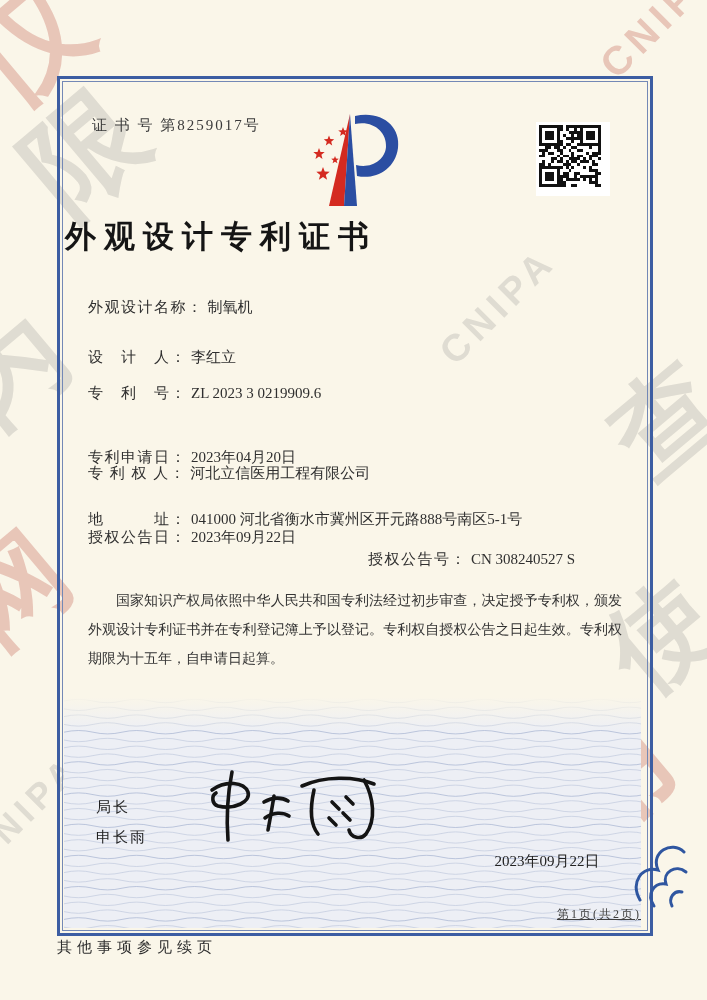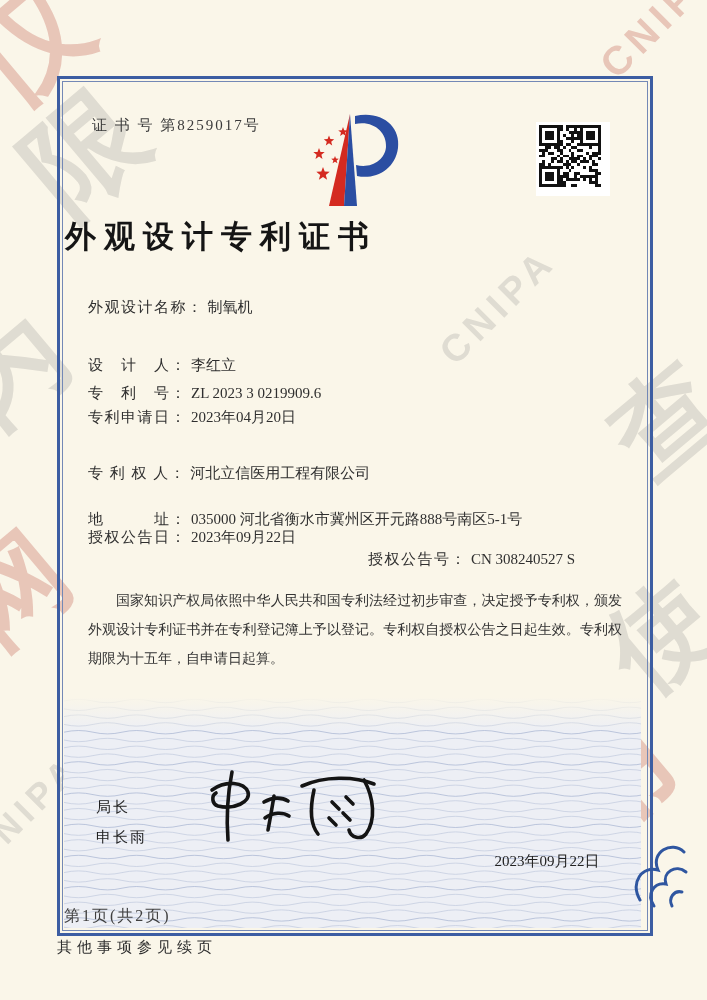--- a/index.html
+++ b/index.html
@@ -28,22 +28,22 @@
   
   .band{left:64px;top:697px;width:577px;height:231px;background:#edeff5;overflow:hidden;z-index:2;}
   .band-fade{position:absolute;left:0;top:0;width:100%;height:34px;
              background:linear-gradient(#faf6e9,rgba(250,246,233,0));}
   .signer{left:96px;top:798px;font-size:15px;color:#1d1d1d;z-index:4;
           font-family:Liberation Serif, serif;letter-spacing:2px;}
   .signer-name{top:828px;}
   .sig{left:198px;top:766px;width:190px;height:84px;z-index:4;}
   .issue-date{left:462px;top:852px;width:170px;text-align:center;font-size:15px;color:#222;z-index:4;}
   .ornament{left:632px;top:836px;width:66px;height:74px;z-index:4;}
-  .page-ind{left:64px;top:906px;width:577px;text-align:left;font-size:16px;color:#3f3f3f;
-            letter-spacing:2px;z-index:4;}
+  .page-ind{left:64px;top:906px;width:577px;text-align:right;font-size:12px;color:#3f3f3f;
+            letter-spacing:2px;z-index:4;text-decoration:underline;}
   .cont-note{left:57px;top:938px;width:590px;text-align:left;font-size:15px;color:#2e2e2e;
              letter-spacing:5px;}
 </style>
 </head>
 <body>
 
 <div id="wm-layer">
     <span class="wm" style="left: -28px; top: -35px; font-size: 115px; color: rgba(193, 86, 74, 0.3); transform: rotate(-40deg); letter-spacing: 0px;">仅</span>
     <span class="wm" style="left: 28px; top: 75px; font-size: 115px; color: rgba(128, 128, 128, 0.22); transform: rotate(-40deg); letter-spacing: 0px;">限</span>
     <span class="wm" style="left: 585px; top: -5px; font-size: 40px; color: rgba(193, 86, 74, 0.3); transform: rotate(-45deg); letter-spacing: 6px;">CNIPA</span>
@@ -319,34 +319,34 @@
       <rect x="19" y="20" width="1" height="1" fill="#111"></rect>
       <rect x="20" y="20" width="1" height="1" fill="#111"></rect>
     </svg>
 </div>
 
 <div class="abs title content">外观设计专利证书</div>
 
 <div class="abs field content" style="top:298px">
   <span class="lbl">外观设计名称：</span><span class="val">制氧机</span>
 </div>
-<div class="abs field content" style="top:356px">
+<div class="abs field content" style="top:348px">
   <span class="lbl">设　计　人：</span><span class="val">李红立</span>
 </div>
 <div class="abs field content" style="top:384px">
   <span class="lbl">专　利　号：</span><span class="val">ZL 2023 3 0219909.6</span>
 </div>
-<div class="abs field content" style="top:408px">
+<div class="abs field content" style="top:448px">
   <span class="lbl">专利申请日：</span><span class="val">2023年04月20日</span>
 </div>
 <div class="abs field content" style="top:464px">
   <span class="lbl">专 利 权 人：</span><span class="val">河北立信医用工程有限公司</span>
 </div>
 <div class="abs field content" style="top:510px">
-  <span class="lbl">地　　　址：</span><span class="val">035000 河北省衡水市冀州区开元路888号南区5-1号</span>
+  <span class="lbl">地　　　址：</span><span class="val">041000 河北省衡水市冀州区开元路888号南区5-1号</span>
 </div>
 <div class="abs field content" style="top:528px">
   <span class="lbl">授权公告日：</span><span class="val">2023年09月22日</span>
 </div>
 <div class="abs field grant-right content" style="top:550px">
   <span class="lbl">授权公告号：</span><span class="val">CN 308240527 S</span>
 </div>
 
 <div class="abs paras content">
   <p>国家知识产权局依照中华人民共和国专利法经过初步审查，决定授予专利权，颁发外观设计专利证书并在专利登记簿上予以登记。专利权自授权公告之日起生效。专利权期限为十五年，自申请日起算。</p>

